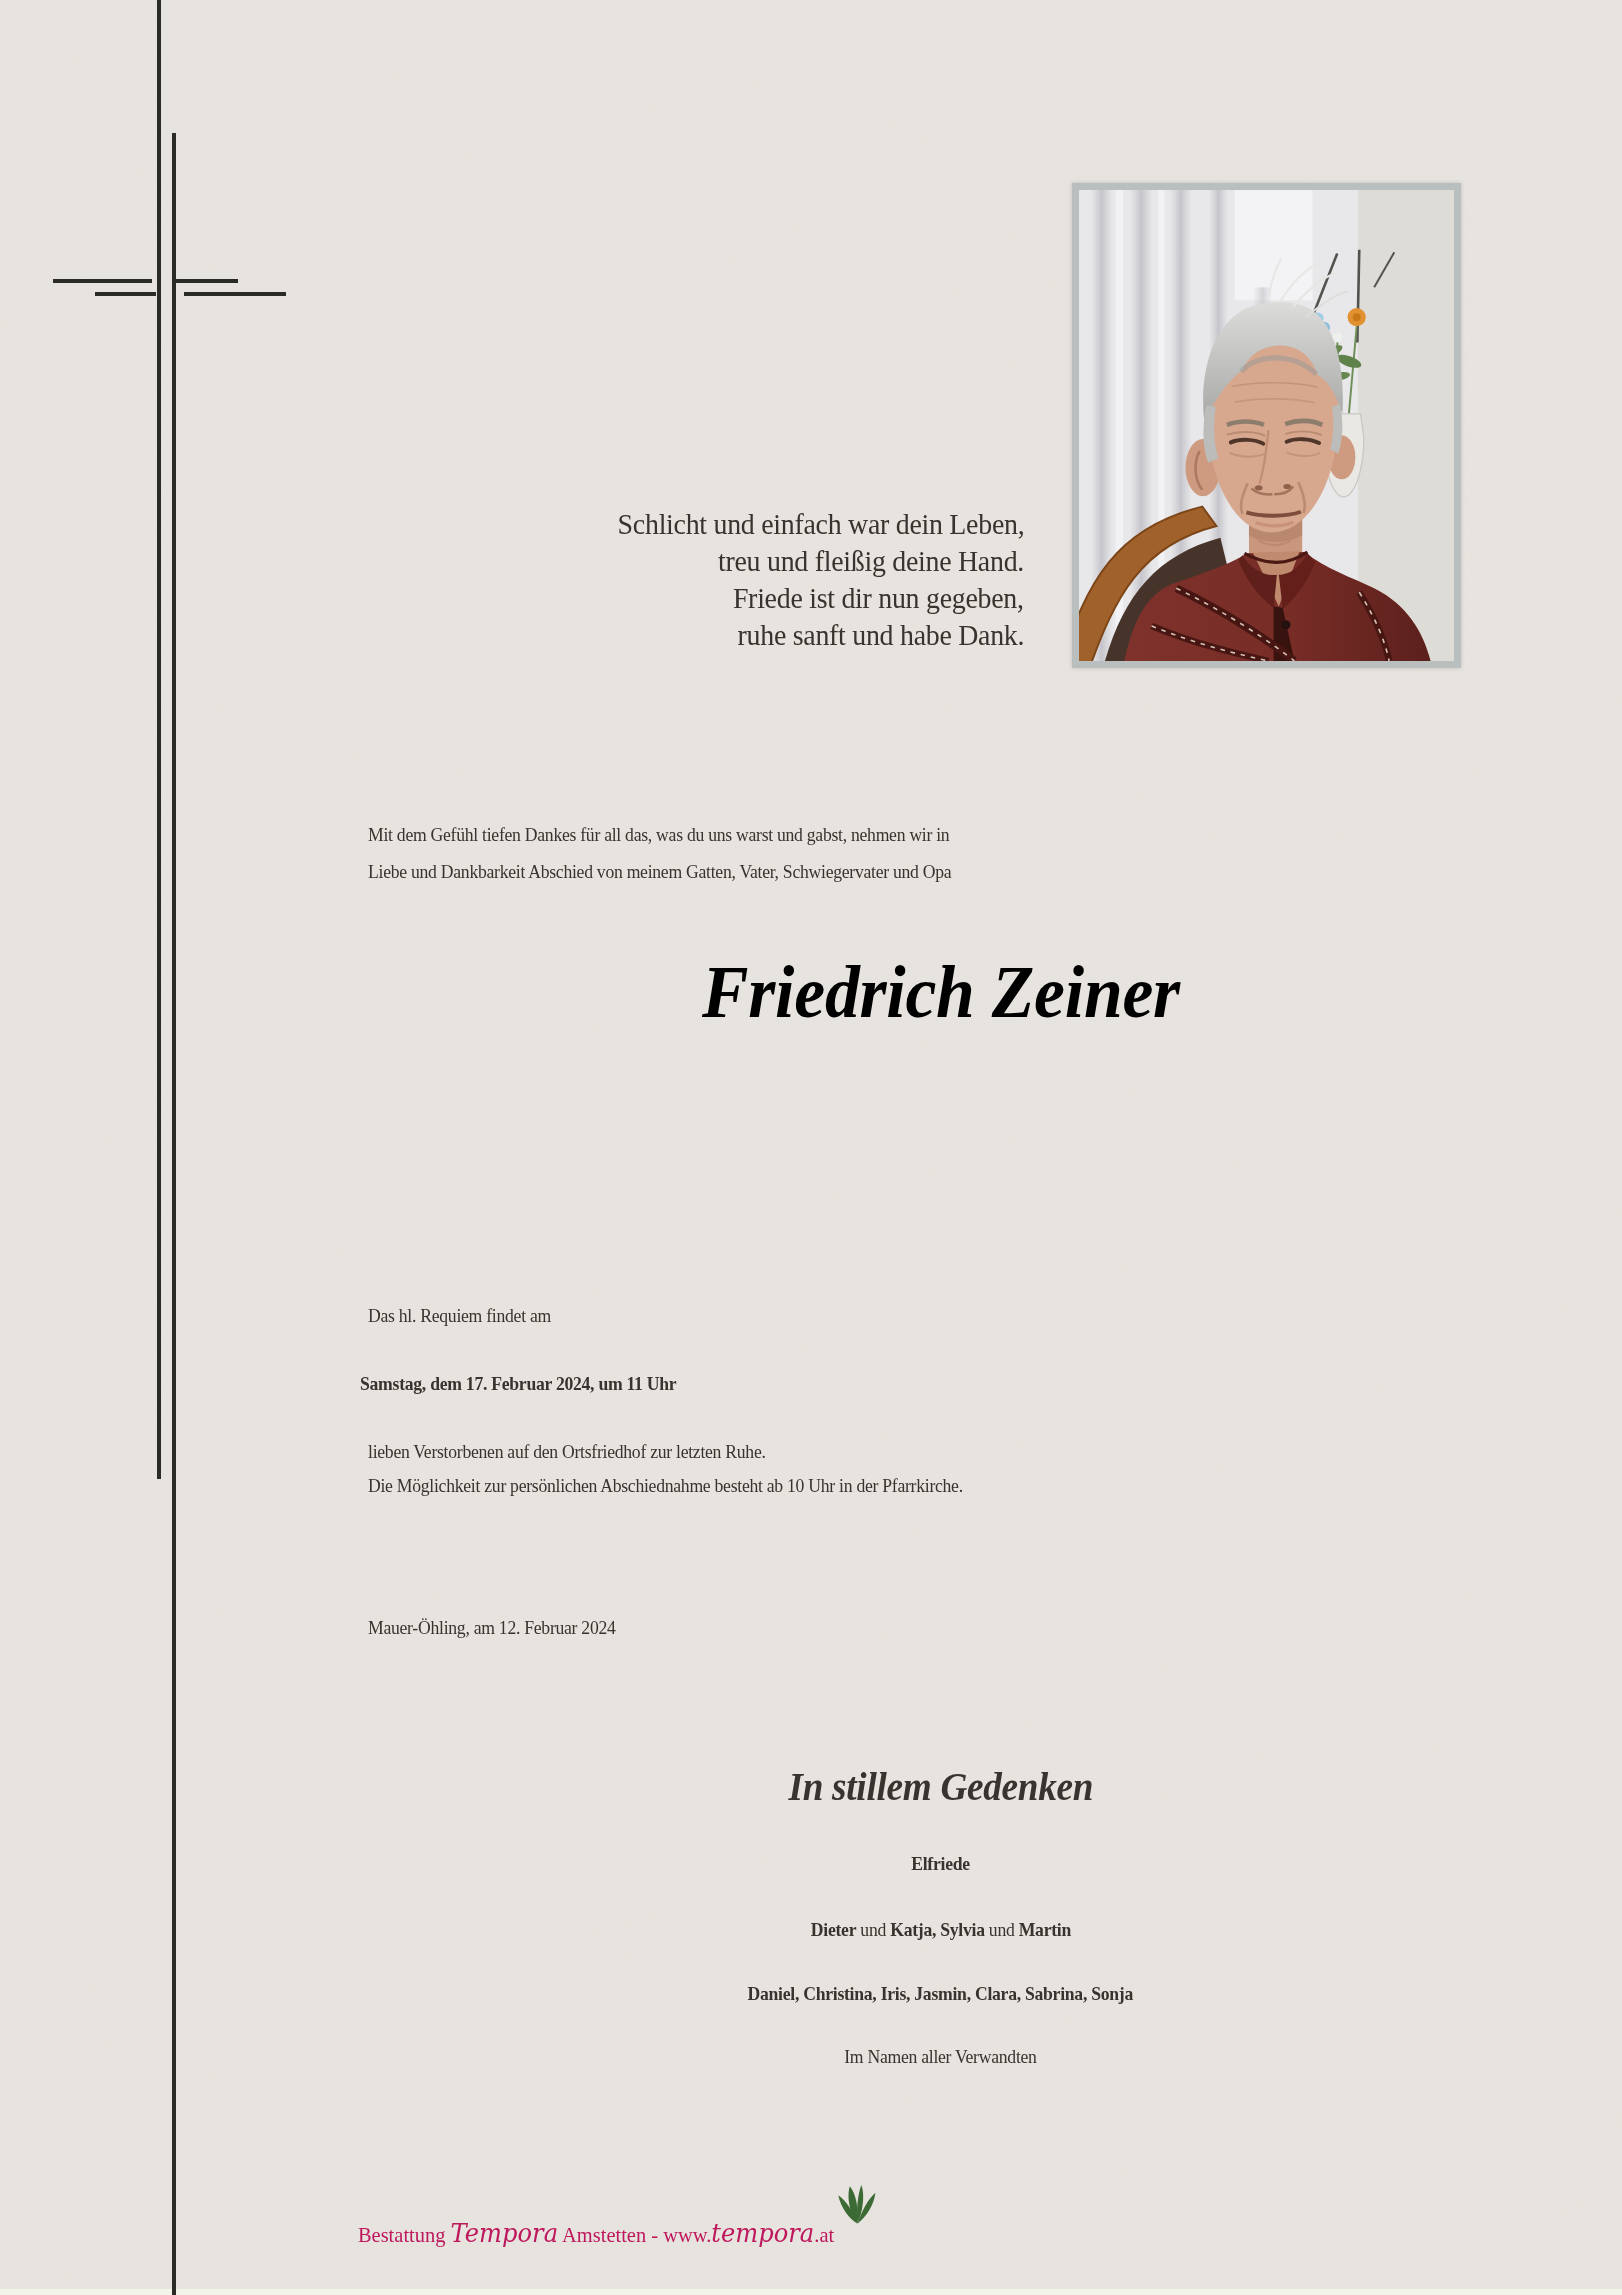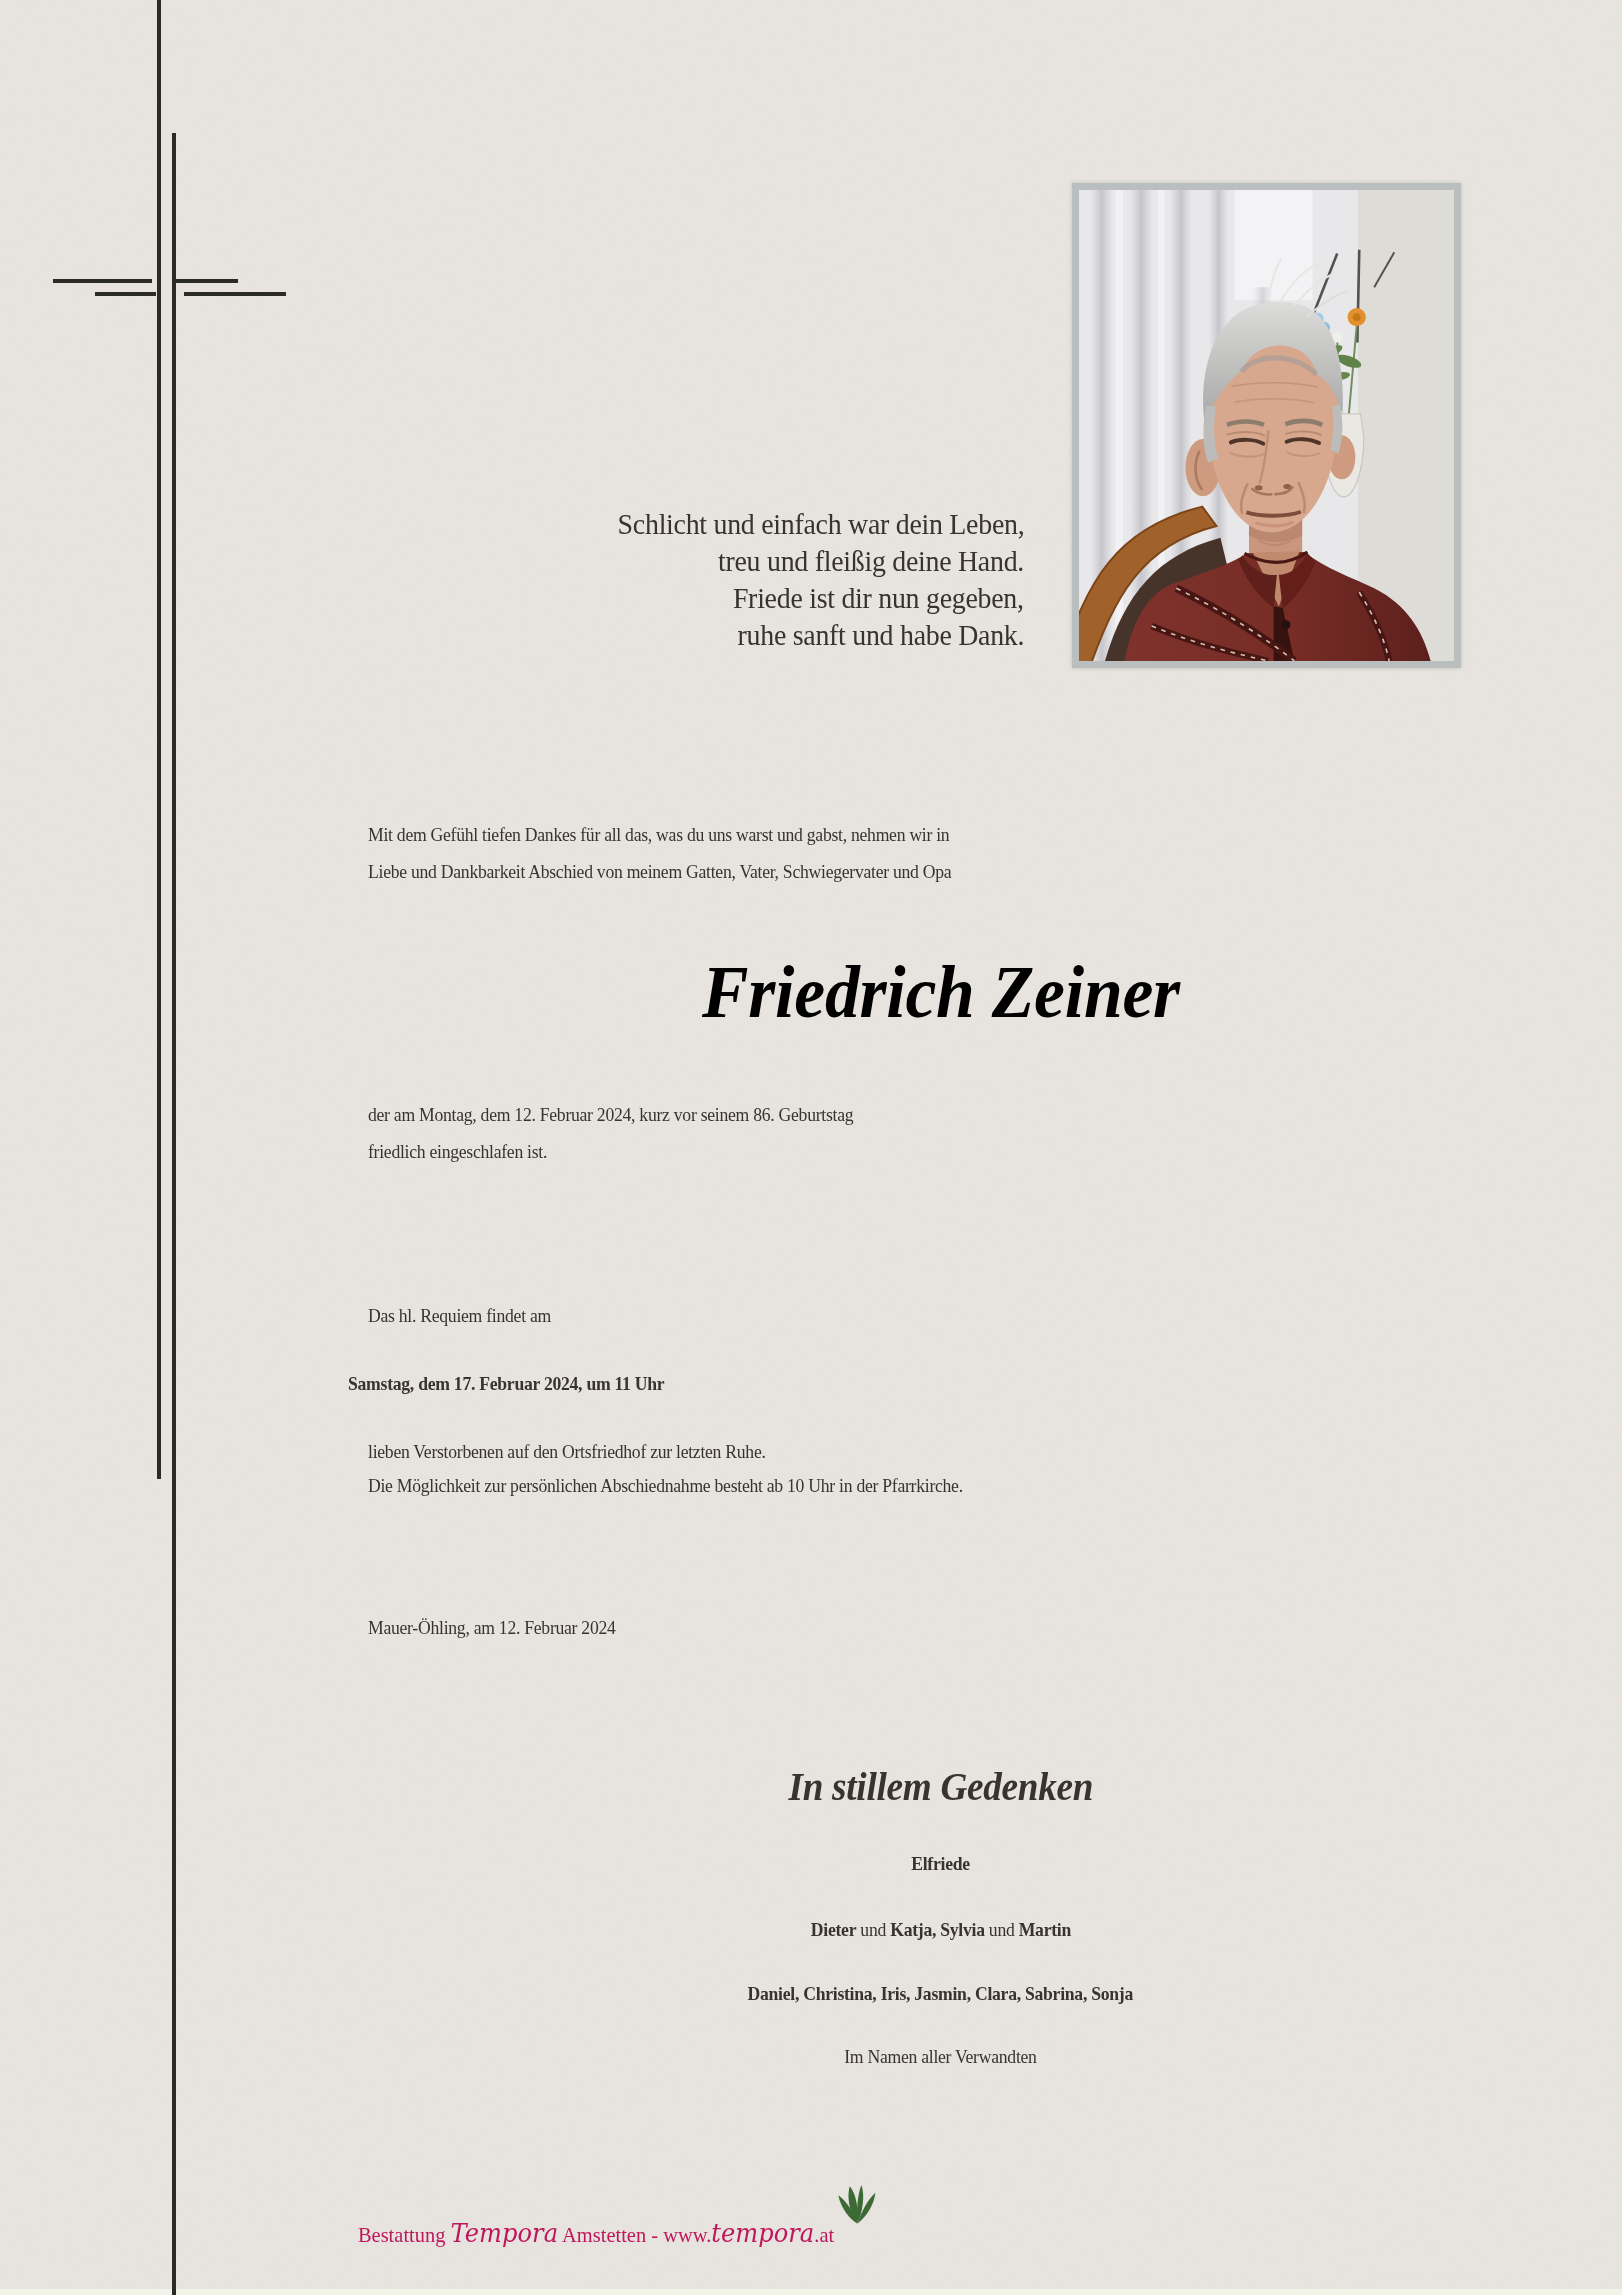--- a/index.html
+++ b/index.html
@@ -30,21 +30,21 @@
 
   .poem { left: 454px; top: 505px; width: 570px; font-size: 30px; }
   .intro { left: 368px; top: 816px; width: 1102px; }
   .name {
     left: 370px; top: 950px; width: 1141px;
     font-size: 75px; line-height: 84px;
     font-weight: bold; font-style: italic; color: #000000;
   }
   .deceased { left: 368px; top: 1096px; width: 1102px; }
   .svc-intro { left: 368px; top: 1297px; width: 1102px; }
-  .svc-date  { left: 348px; top: 1365px; width: 1102px; font-weight: bold; }
+  .svc-date  { left: 360px; top: 1365px; width: 1102px; font-weight: bold; }
   .svc-para  { left: 368px; top: 1435px; width: 1141px; line-height: 34px; }
   .place-date { left: 368px; top: 1609px; width: 1102px; }
   .mem-head {
     left: 370px; top: 1760px; width: 1141px;
     font-size: 40px; line-height: 54px; font-weight: bold; font-style: italic;
   }
   .mem-1 { left: 370px; top: 1845px; width: 1141px; font-weight: bold; }
   .mem-2 { left: 370px; top: 1911px; width: 1141px; text-align: center; }
   .mem-3 { left: 370px; top: 1975px; width: 1141px; font-weight: bold; }
   .mem-4 { left: 370px; top: 2038px; width: 1141px; }
@@ -230,24 +230,20 @@
 
   <div class="block intro">
     <div><span class="t tl">Mit dem Gefühl tiefen Dankes für all das, was du uns warst und gabst, nehmen wir in</span></div>
     <div><span class="t tl">Liebe und Dankbarkeit Abschied von meinem Gatten, Vater, Schwiegervater und Opa</span></div>
   </div>
 
   <div class="block name center">
     <span class="t tc">Friedrich Zeiner</span>
   </div>
 
-  <div class="block deceased">
-    <div><span class="t tl">der am Montag, dem 12. Februar 2024, kurz vor seinem 86. Geburtstag</span></div>
-    <div><span class="t tl">friedlich eingeschlafen ist.</span></div>
-  </div>
 
   <div class="block svc-intro">
     <span class="t tl">Das hl. Requiem findet am</span>
   </div>
   <div class="block svc-date">
     <span class="t tl">Samstag, dem 17. Februar 2024, um 11 Uhr</span>
   </div>
   <div class="block svc-para">
     <div><span class="t tl">lieben Verstorbenen auf den Ortsfriedhof zur letzten Ruhe.</span></div>
     <div><span class="t tl">Die Möglichkeit zur persönlichen Abschiednahme besteht ab 10 Uhr in der Pfarrkirche.</span></div>

